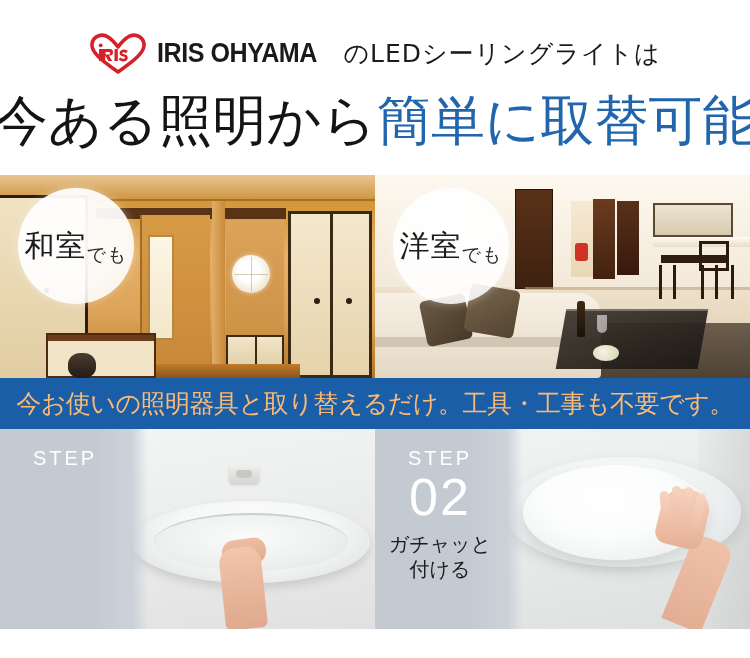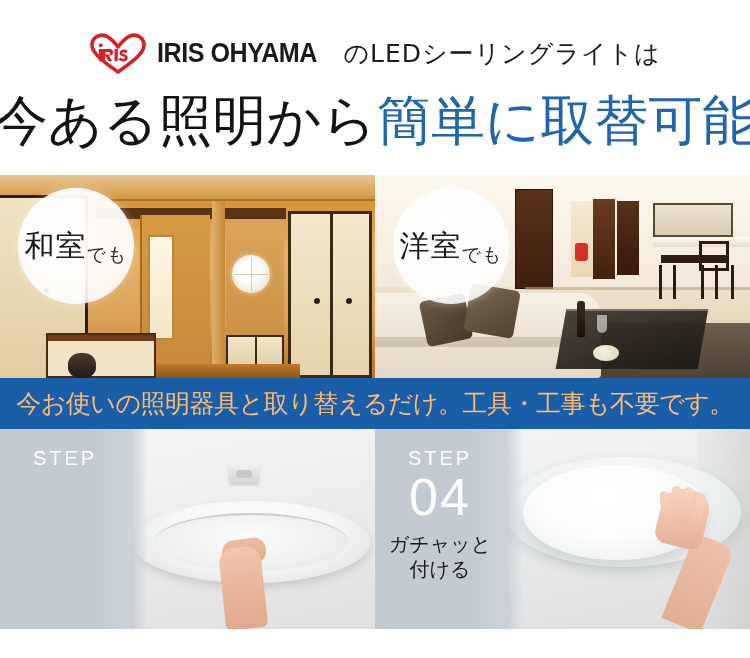--- a/index.html
+++ b/index.html
@@ -537,21 +537,21 @@
         <div class="p2-hand"></div>
         <div class="p2-fingers">
           <i></i>
             <i></i>
             <i></i>
             <i></i>
         </div>
       </div>
       <div class="step-label">
         <span class="step-word">STEP</span>
-        <span class="step-num">04</span>
+        <span class="step-num">02</span>
         <span class="step-desc">
           <span>ガチャッと</span><br>
           <span>付ける</span>
         </span>
       </div>
     </div>
   </div>
 
   <div class="footer-space"></div>
 </div>

